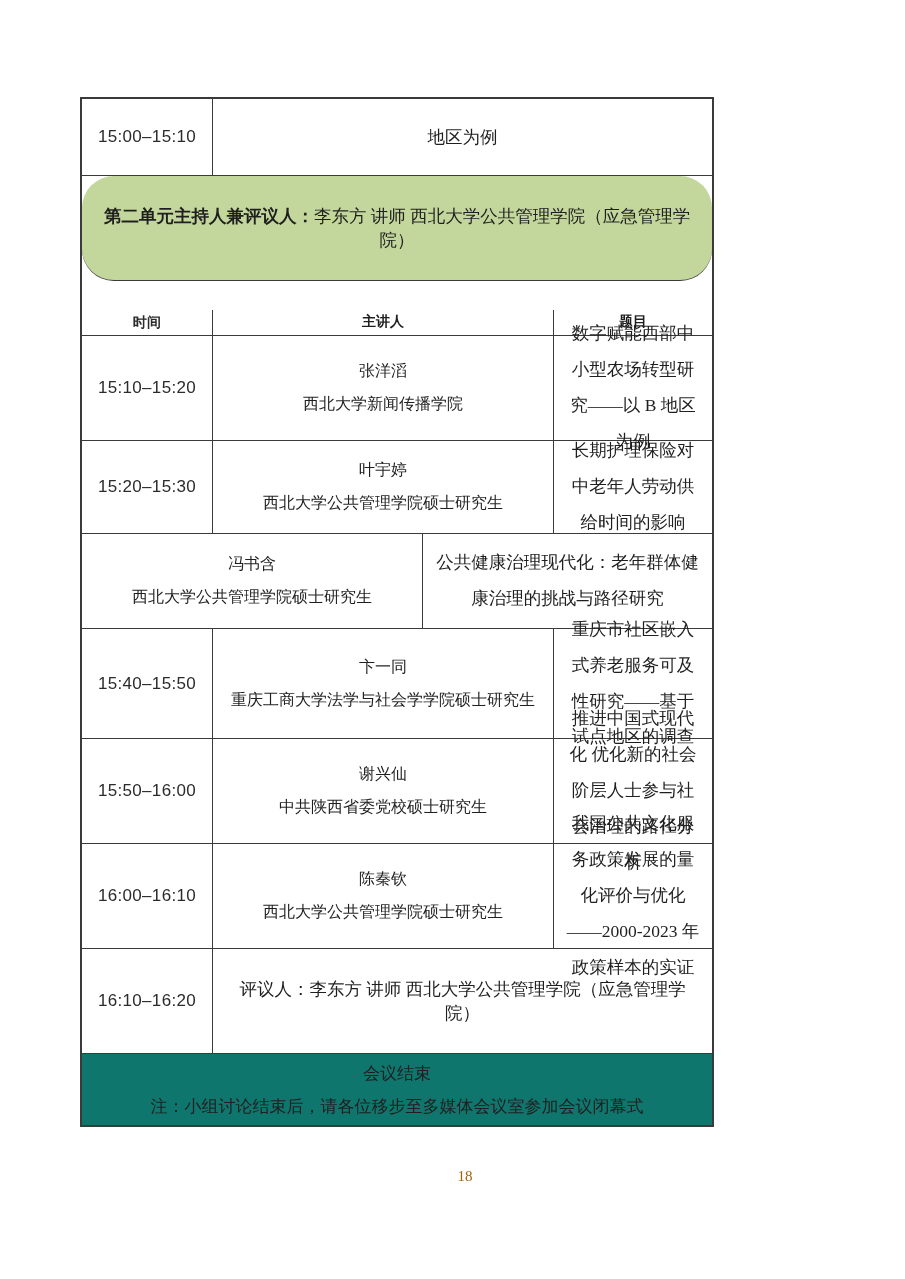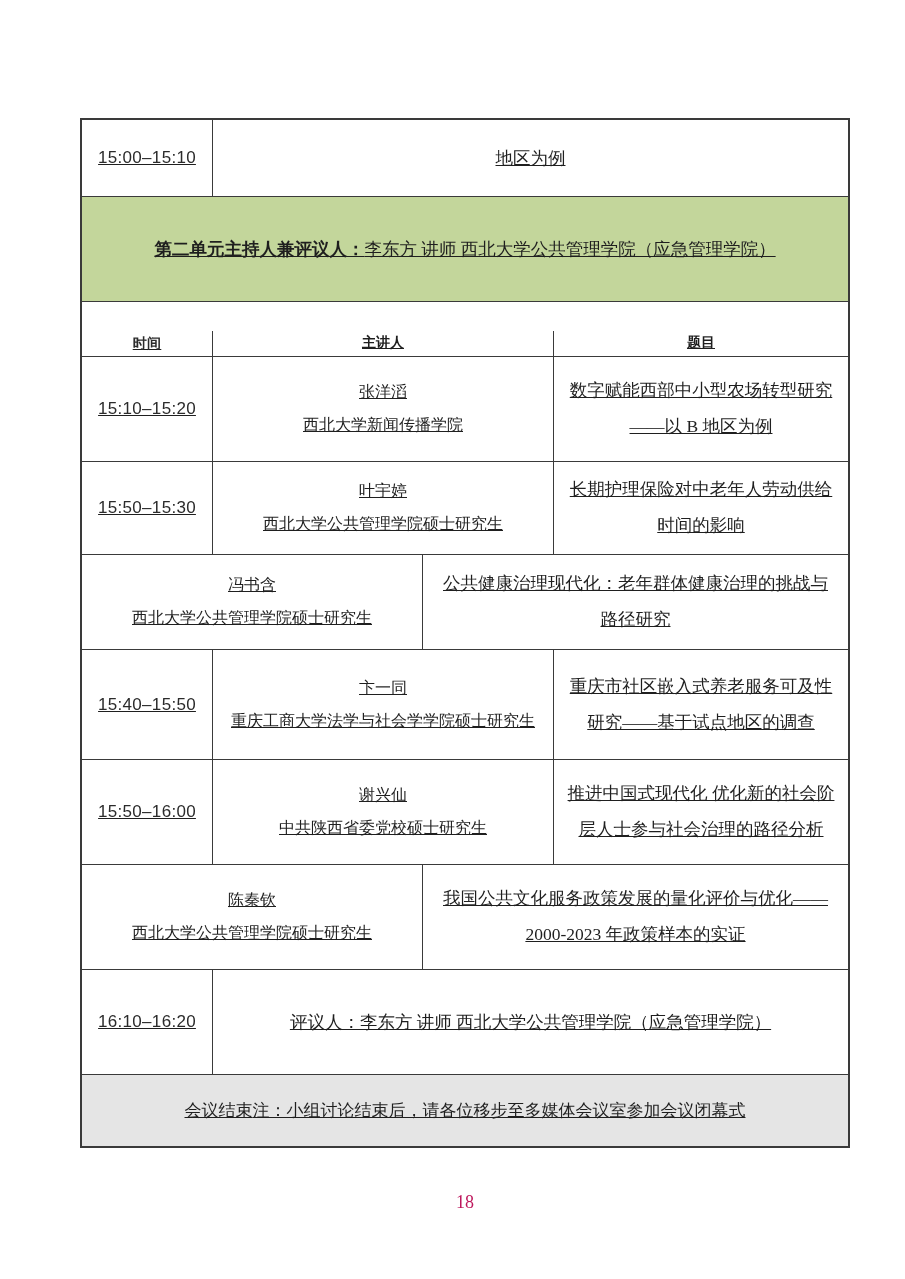--- a/index.html
+++ b/index.html
@@ -10,26 +10,25 @@
     color: #1f1f1f;
   }
   .page {
     position: relative;
     width: 905px; height: 1279px;
     background: #ffffff;
     overflow: hidden;
   }
   .tbl {
     position: absolute;
-    left: 80px; top: 118px;
-    width: 770px;
+    left: 80px; top: 97px;
+    width: 634px;
     box-sizing: border-box;
     border: 2px solid #3a3a3a;
     background: #ffffff;
-    text-decoration: underline;
   }
   .row {
     display: flex;
     box-sizing: border-box;
     border-bottom: 1px solid #3a3a3a;
   }
   .row:last-child { border-bottom: none; }
   .cell {
     box-sizing: border-box;
     display: flex;
@@ -79,42 +78,42 @@
   .h-footer   { height: 71px; }
   .banner {
     background: #c3d69b;
     display: flex;
     justify-content: center;
     align-items: center;
     text-align: center;
     font-size: 17.5px;
     padding: 0 14px;
     box-sizing: border-box;
+    border-radius: 32px;
   }
   .banner .lead { font-weight: bold; }
   .hdr-cell { font-weight: bold; font-size: 14px; margin-top: 29px; }
   .closing {
-    background: #e5e5e5;
-    display: flex;
-    flex-direction: row;
+    background: #0f766e;
+    display: flex;
+    flex-direction: column;
     justify-content: center;
     align-items: center;
     text-align: center;
     font-size: 17px;
   }
   .closing .line { line-height: 33px; }
   .page-number {
     position: absolute;
     left: 80px; top: 1168px;
     width: 770px;
     text-align: center;
-    font-size: 18px;
-    color: #be185d;
+    font-size: 15px;
+    color: #a16207;
     font-family: "Liberation Serif", serif;
-    margin-top: 24px;
   }
 </style>
 </head>
 <body>
 
 <div class="page">
 
   <div class="tbl">
 
     <div class="row h-tea">
@@ -152,21 +151,21 @@
         <span>张洋滔</span>
         <span>西北大学新闻传播学院</span>
       </div>
       <div class="cell c-topic">
         <span>数字赋能西部中小型农场转型研究——以 B 地区为例</span>
       </div>
     </div>
 
     <div class="row h-r1">
       <div class="cell c-time">
-        <span>15:50–15:30</span>
+        <span>15:20–15:30</span>
       </div>
       <div class="cell c-speaker">
         <span>叶宇婷</span>
         <span>西北大学公共管理学院硕士研究生</span>
       </div>
       <div class="cell c-topic">
         <span>长期护理保险对中老年人劳动供给时间的影响</span>
       </div>
     </div>
 
@@ -200,20 +199,23 @@
       <div class="cell c-speaker">
         <span>谢兴仙</span>
         <span>中共陕西省委党校硕士研究生</span>
       </div>
       <div class="cell c-topic">
         <span>推进中国式现代化 优化新的社会阶层人士参与社会治理的路径分析</span>
       </div>
     </div>
 
     <div class="row h-r5">
+      <div class="cell c-time">
+        <span>16:00–16:10</span>
+      </div>
       <div class="cell c-speaker">
         <span>陈秦钦</span>
         <span>西北大学公共管理学院硕士研究生</span>
       </div>
       <div class="cell c-topic">
         <span>我国公共文化服务政策发展的量化评价与优化——2000-2023 年政策样本的实证</span>
       </div>
     </div>
 
     <div class="row h-reviewer">

